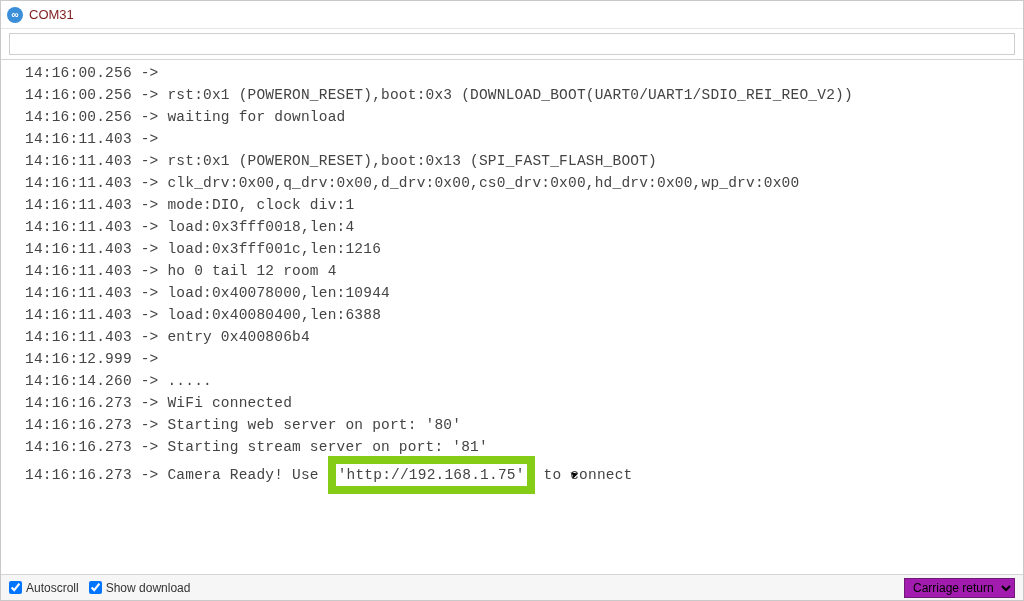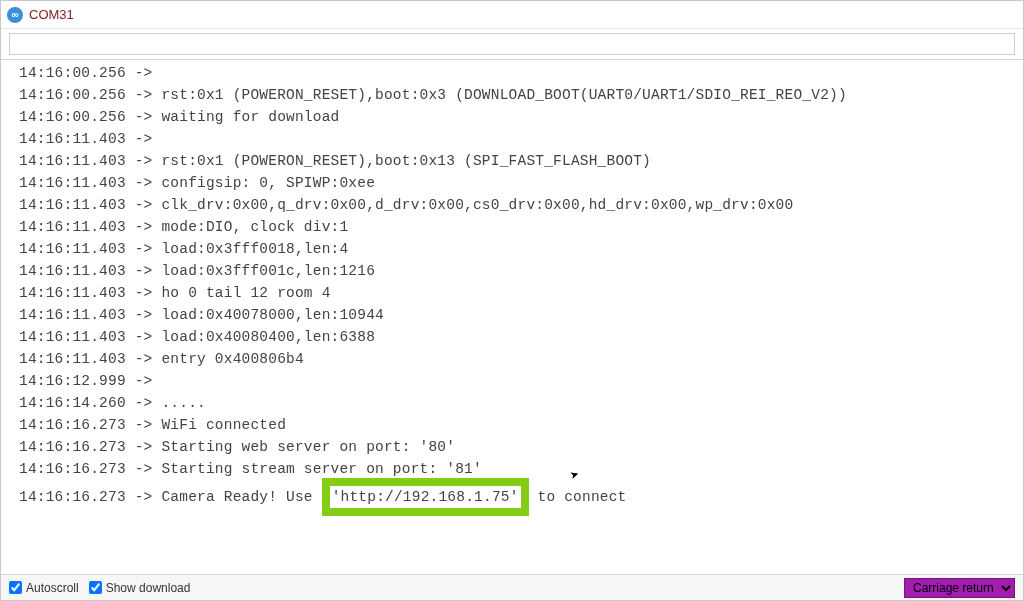--- a/index.html
+++ b/index.html
@@ -31,21 +31,21 @@
   }
   .input-row input {
     width: 100%; height: 22px;
     border: 1px solid #cfcfcf;
     background: #fff;
     font-size: 12px; padding: 2px 4px;
   }
   .terminal {
     flex: 1;
     overflow: hidden;
-    padding: 4px 10px 2px 18px;
+    padding: 4px 10px 2px 24px;
     background: #ffffff;
     font-family: "Consolas","Courier New",monospace;
     font-size: 14.5px;
     line-height: 22px;
     color: #444;
     letter-spacing: 0.2px;
     position: relative;
   }
   .log-line { white-space: pre; }
   .cut-top {
@@ -98,21 +98,20 @@
   </div>
 
   <div class="terminal" id="terminal">
     <div class="cut-top">-- . -- . -- . -- .    --  --  --   -  ---  -- . -- .</div>
 
     <div class="log-line">14:16:00.256 -&gt; </div>
       <div class="log-line">14:16:00.256 -&gt; rst:0x1 (POWERON_RESET),boot:0x3 (DOWNLOAD_BOOT(UART0/UART1/SDIO_REI_REO_V2))</div>
       <div class="log-line">14:16:00.256 -&gt; waiting for download</div>
       <div class="log-line">14:16:11.403 -&gt; </div>
       <div class="log-line">14:16:11.403 -&gt; rst:0x1 (POWERON_RESET),boot:0x13 (SPI_FAST_FLASH_BOOT)</div>
-      <div class="log-line">14:16:11.403 -&gt; configsip: 0, SPIWP:0xee</div>
       <div class="log-line">14:16:11.403 -&gt; clk_drv:0x00,q_drv:0x00,d_drv:0x00,cs0_drv:0x00,hd_drv:0x00,wp_drv:0x00</div>
       <div class="log-line">14:16:11.403 -&gt; mode:DIO, clock div:1</div>
       <div class="log-line">14:16:11.403 -&gt; load:0x3fff0018,len:4</div>
       <div class="log-line">14:16:11.403 -&gt; load:0x3fff001c,len:1216</div>
       <div class="log-line">14:16:11.403 -&gt; ho 0 tail 12 room 4</div>
       <div class="log-line">14:16:11.403 -&gt; load:0x40078000,len:10944</div>
       <div class="log-line">14:16:11.403 -&gt; load:0x40080400,len:6388</div>
       <div class="log-line">14:16:11.403 -&gt; entry 0x400806b4</div>
       <div class="log-line">14:16:12.999 -&gt; </div>
       <div class="log-line">14:16:14.260 -&gt; .....</div>

